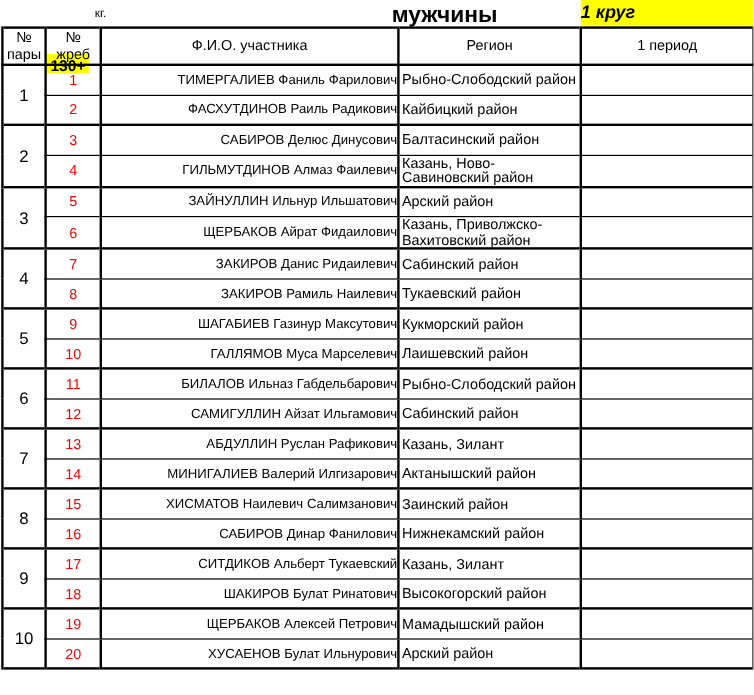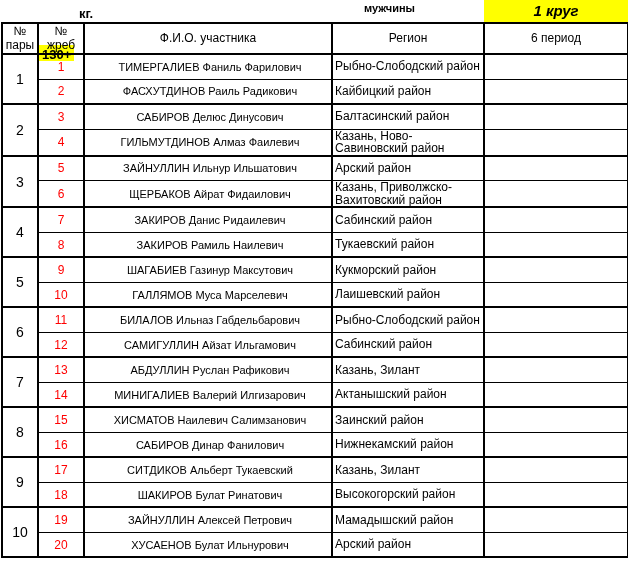--- a/index.html
+++ b/index.html
@@ -29,38 +29,38 @@
     background: #FFFF00;
     font-size: 13px;
     font-weight: bold;
     line-height: 20px;
     padding: 0 3px;
     margin-top: 44px;
   }
   .weight-unit {
     position: absolute;
     left: 79px; top: 6px;
-    font-size: 13px;
-    font-weight: bold;
+    font-size: 10px;
+    font-weight: normal;
   }
   .gender-label {
     position: absolute;
-    left: 307px; top: 2px;
+    left: 288px; top: 2px;
     width: 165px;
     text-align: center;
-    font-size: 11px;
+    font-size: 19px;
     font-weight: bold;
   }
   .round-band {
     position: absolute;
     left: 484px; top: 0;
     width: 144px;
     height: 22px;
     background: #FFFF00;
-    text-align: center;
+    text-align: left;
     font-size: 15px;
     font-weight: bold;
     font-style: italic;
     line-height: 21px;
   }
 
   
   table.bracket {
     position: absolute;
     left: 1px; top: 22px;
@@ -94,21 +94,21 @@
     text-align: center;
     font-size: 14px;
     border-bottom: none !important;
   }
   td.draw-num {
     text-align: center;
     font-size: 12px;
     color: #FF0000;
   }
   td.p-name {
-    text-align: center;
+    text-align: right;
     font-size: 11px;
     padding-left: 4px;
     white-space: nowrap;
   }
   td.p-region {
     font-size: 12px;
     line-height: 1.05;
     padding: 0 2px;
   }
   td.p-period { background: #ffffff; }
@@ -134,21 +134,21 @@
         <col style="width:144px">
     </colgroup>
     <thead>
       <tr>
         <th>№
 пары</th>
         <th>№
 жреб</th>
         <th>Ф.И.О. участника</th>
         <th>Регион</th>
-        <th>6 период</th>
+        <th>1 период</th>
       </tr>
     </thead>
 
     <tbody>
       <tr class="row-a">
         <td class="pair-num" rowspan="2">1</td>
         <td class="draw-num">1</td>
         <td class="p-name">ТИМЕРГАЛИЕВ Фаниль Фарилович</td>
         <td class="p-region">Рыбно-Слободский район</td>
         <td class="p-period"></td>
@@ -286,21 +286,21 @@
         <td class="p-name">ШАКИРОВ Булат Ринатович</td>
         <td class="p-region">Высокогорский район</td>
         <td class="p-period"></td>
       </tr>
     </tbody>
 
     <tbody>
       <tr class="row-a">
         <td class="pair-num" rowspan="2">10</td>
         <td class="draw-num">19</td>
-        <td class="p-name">ЗАЙНУЛЛИН Алексей Петрович</td>
+        <td class="p-name">ЩЕРБАКОВ Алексей Петрович</td>
         <td class="p-region">Мамадышский район</td>
         <td class="p-period"></td>
       </tr>
       <tr class="row-b">
         <td class="draw-num">20</td>
         <td class="p-name">ХУСАЕНОВ Булат Ильнурович</td>
         <td class="p-region">Арский район</td>
         <td class="p-period"></td>
       </tr>
     </tbody>

